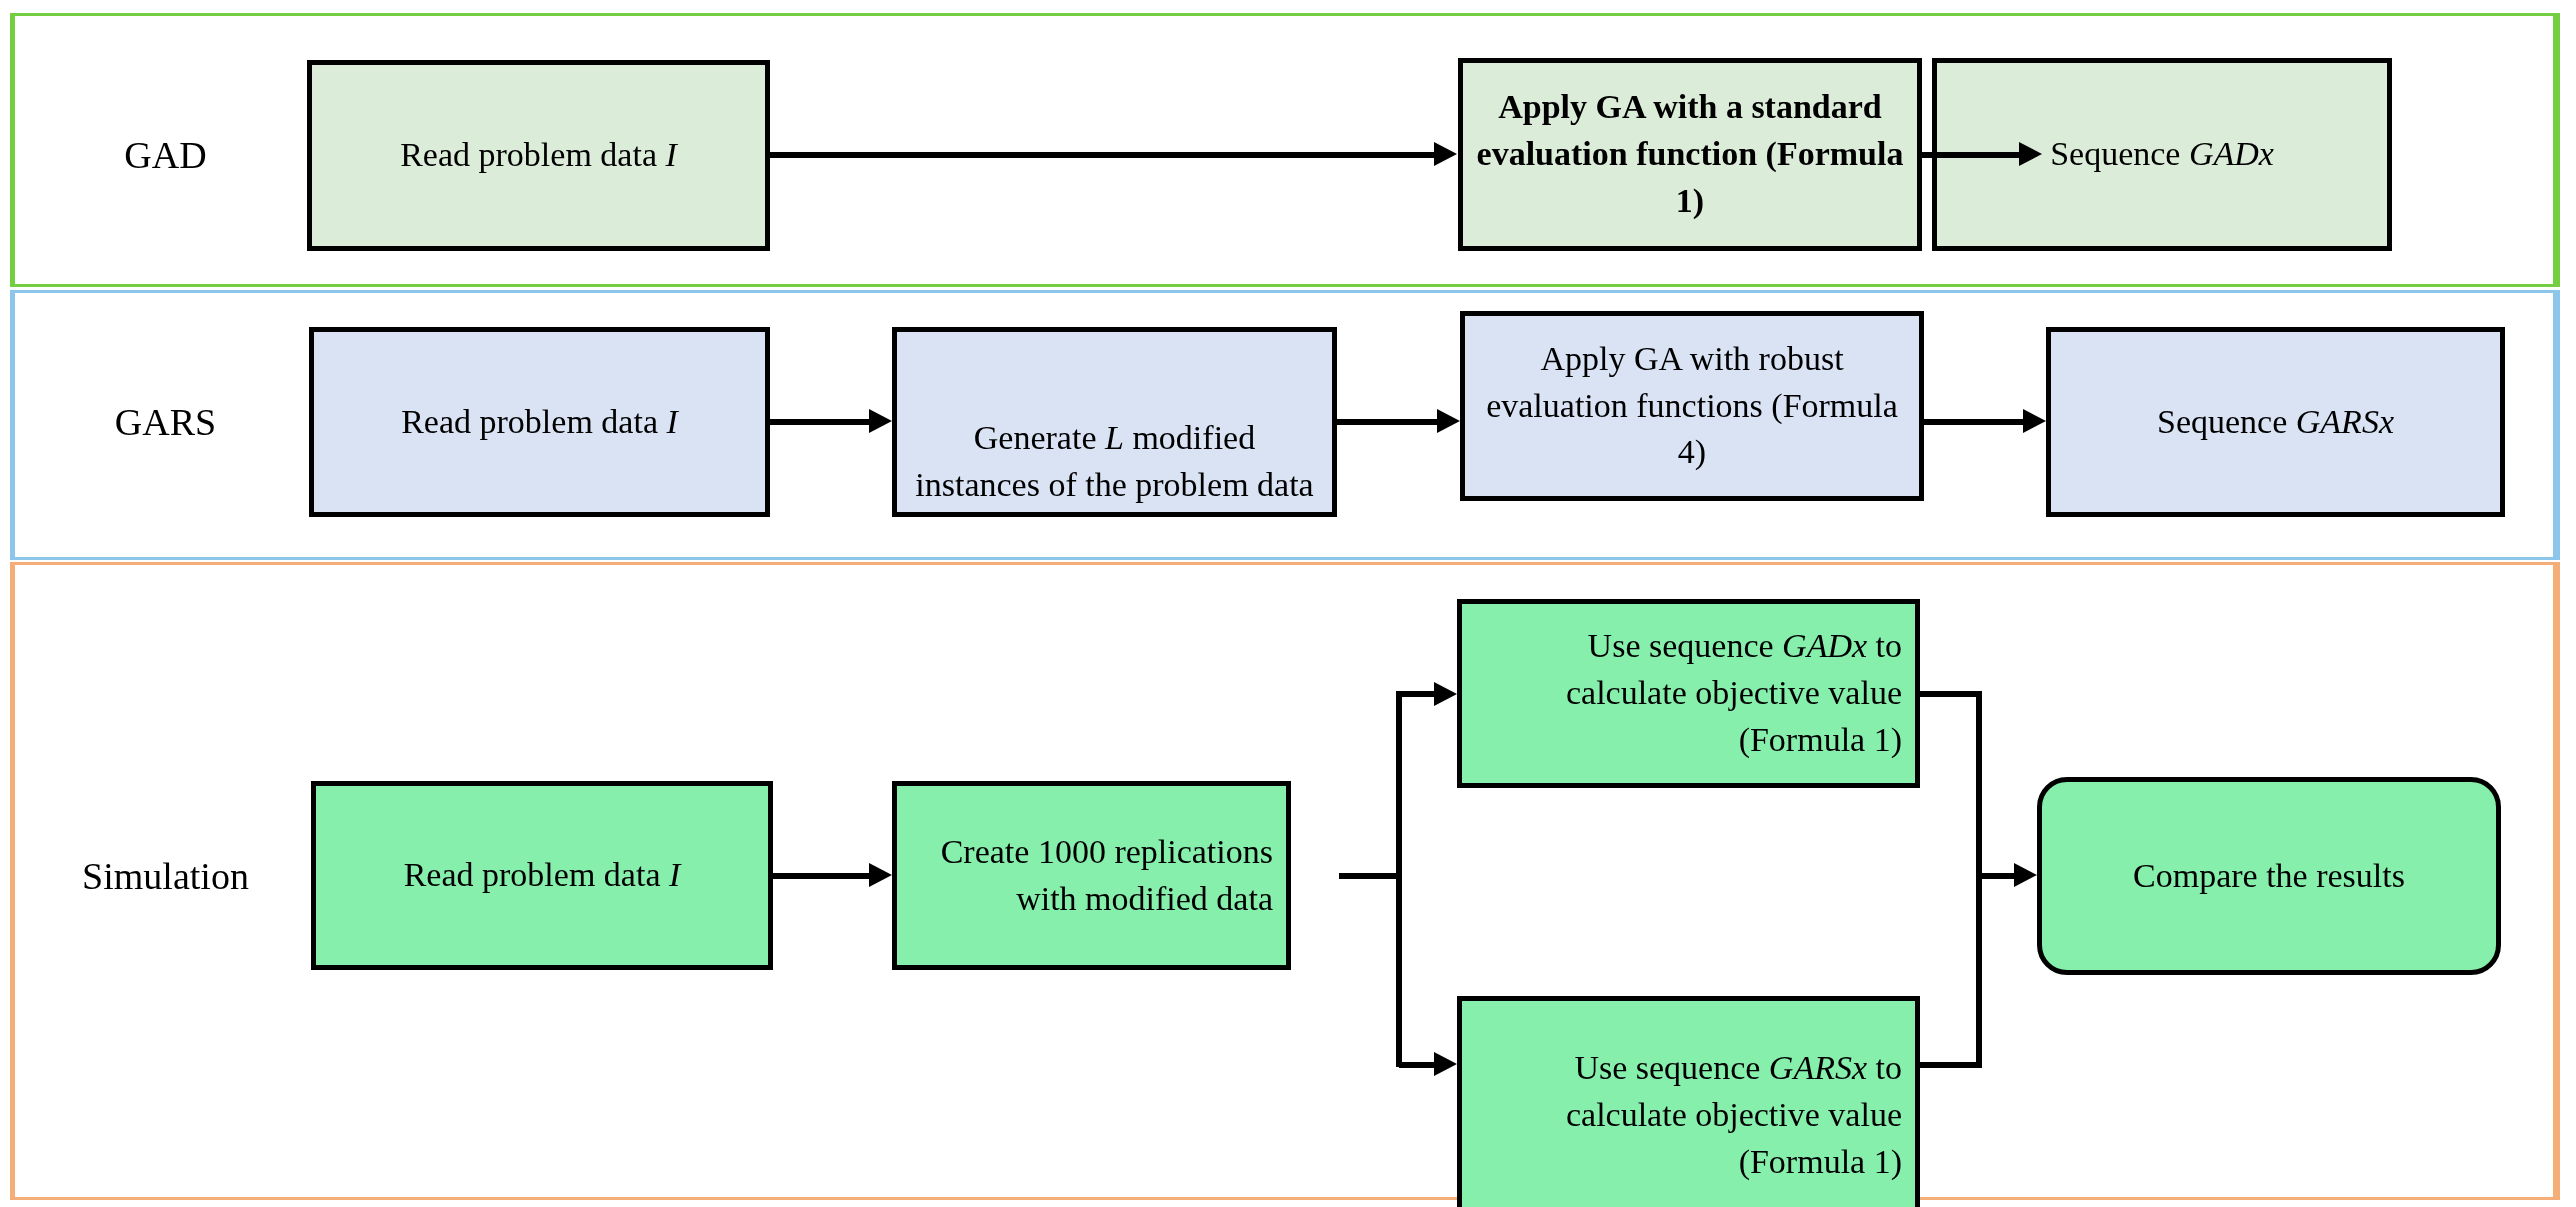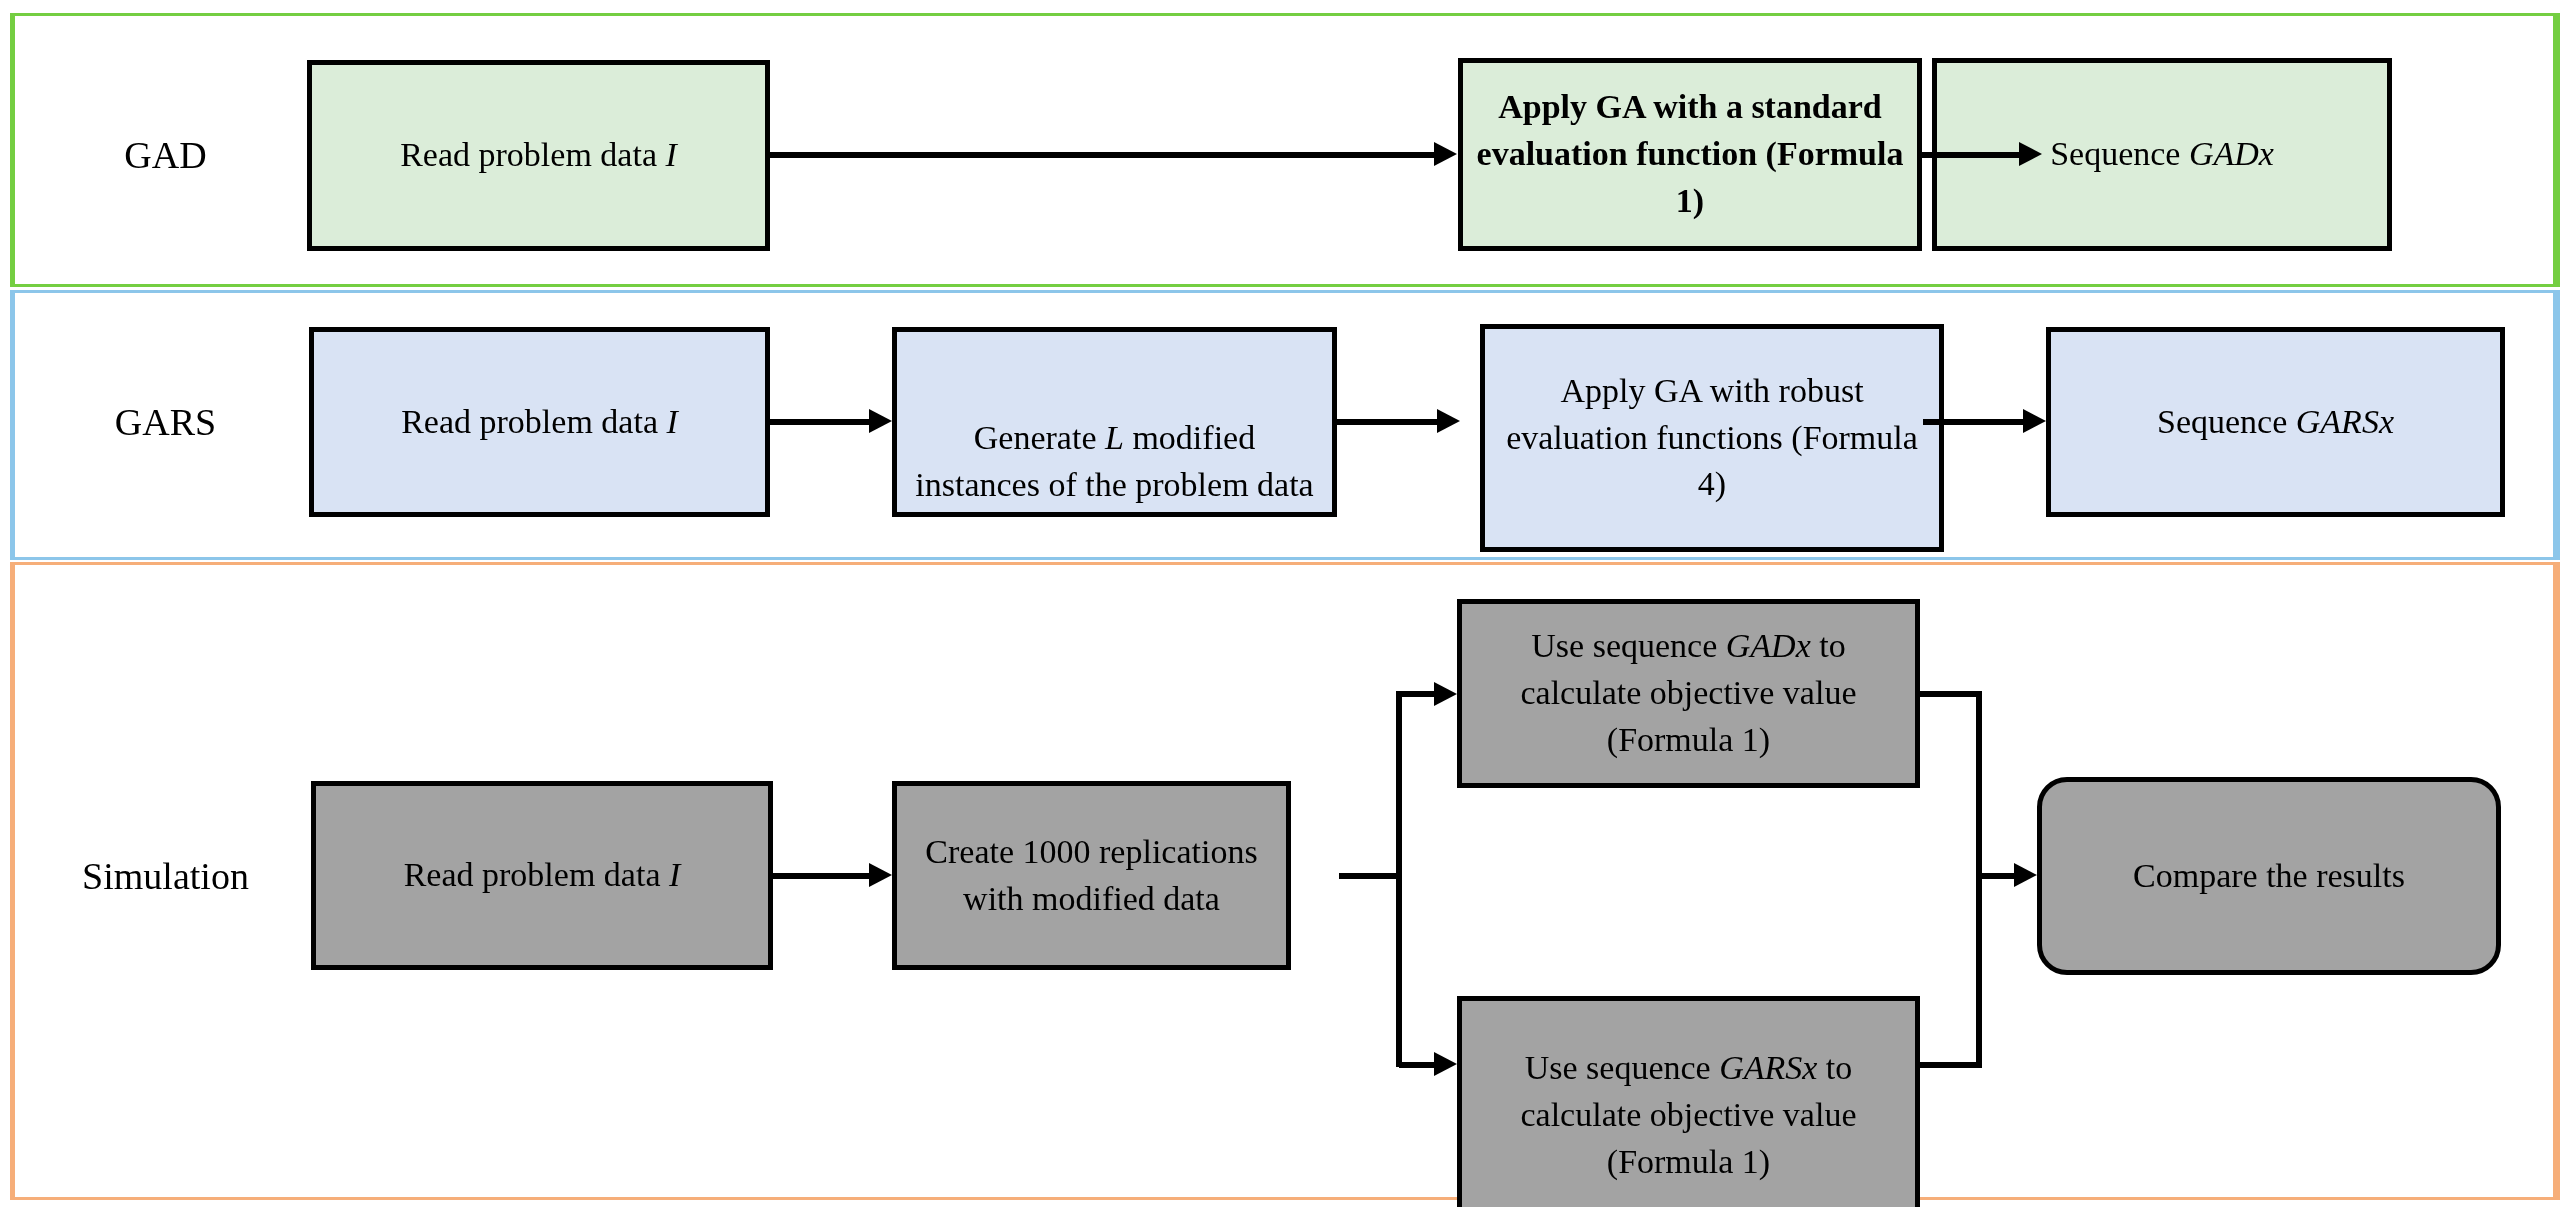--- a/index.html
+++ b/index.html
@@ -16,21 +16,21 @@
     display:flex;align-items:center;justify-content:center;
     font-size:38px;
   }
   .box{
     position:absolute;border:5.8px solid #000;box-sizing:border-box;
     display:flex;align-items:center;justify-content:center;
     text-align:center;font-size:34px;line-height:1.38;padding:2.9px 13px;
   }
   .box-green {background:#dbedd9;}
   .box-blue  {background:#d9e3f4;}
-  .box-orange{background:#a3a3a3;}
+  .box-orange{background:#86efac;text-align:right;}
   .it{font-style:italic;}
   .hline,.vline{position:absolute;background:#000;}
   .hline{height:5.8px;}
   .vline{width:5.8px;}
   .ah{
     position:absolute;width:0;height:0;
     border-top:12.4px solid transparent;border-bottom:12.4px solid transparent;
     border-left:23px solid #000;
   }
 </style>
@@ -61,21 +61,21 @@
   <div class="ah" style="left:1434px;top:142px;"></div>
   <div class="hline" style="left:1922px;top:152px;width:102px;"></div>
   <div class="ah" style="left:2019px;top:142px;"></div>
 
   <div class="box box-blue" style="left:309px;top:327px;width:461px;height:190px;">
       <span><span>Read problem data </span><span class="it">I</span></span>
     </div>
   <div class="box box-blue" style="left:892px;top:327px;width:445px;height:190px;align-items:flex-end;">
       <span><span>Generate </span><span class="it">L</span><span> modified instances of the problem data</span></span>
     </div>
-  <div class="box box-blue" style="left:1460px;top:324px;width:464px;height:228px;margin-left:20px;">
+  <div class="box box-blue" style="left:1460px;top:311px;width:464px;height:190px;">
       <span><span>Apply GA with robust evaluation functions (Formula 4)</span></span>
     </div>
   <div class="box box-blue" style="left:2046px;top:327px;width:459px;height:190px;">
       <span><span>Sequence </span><span class="it">GARSx</span></span>
     </div>
 
   <div class="hline" style="left:770px;top:419px;width:104px;"></div>
   <div class="ah" style="left:869px;top:409px;"></div>
   <div class="hline" style="left:1337px;top:419px;width:104px;"></div>
   <div class="ah" style="left:1437px;top:409px;"></div>

